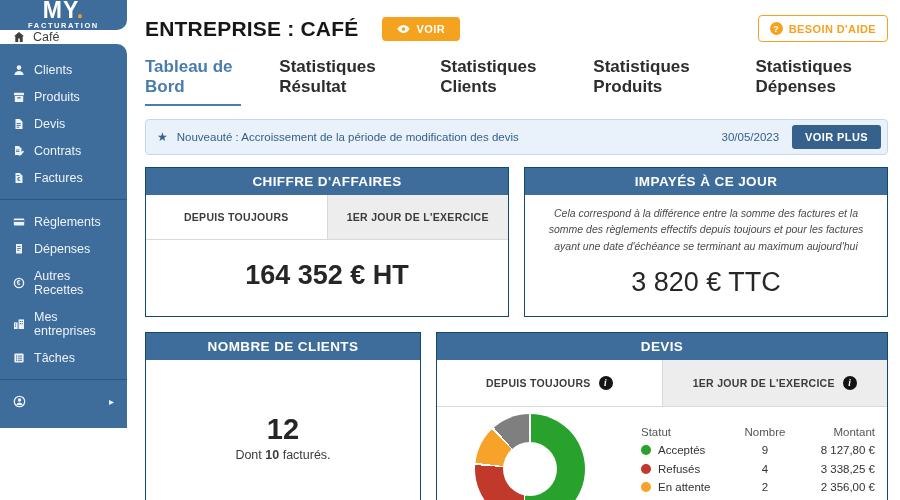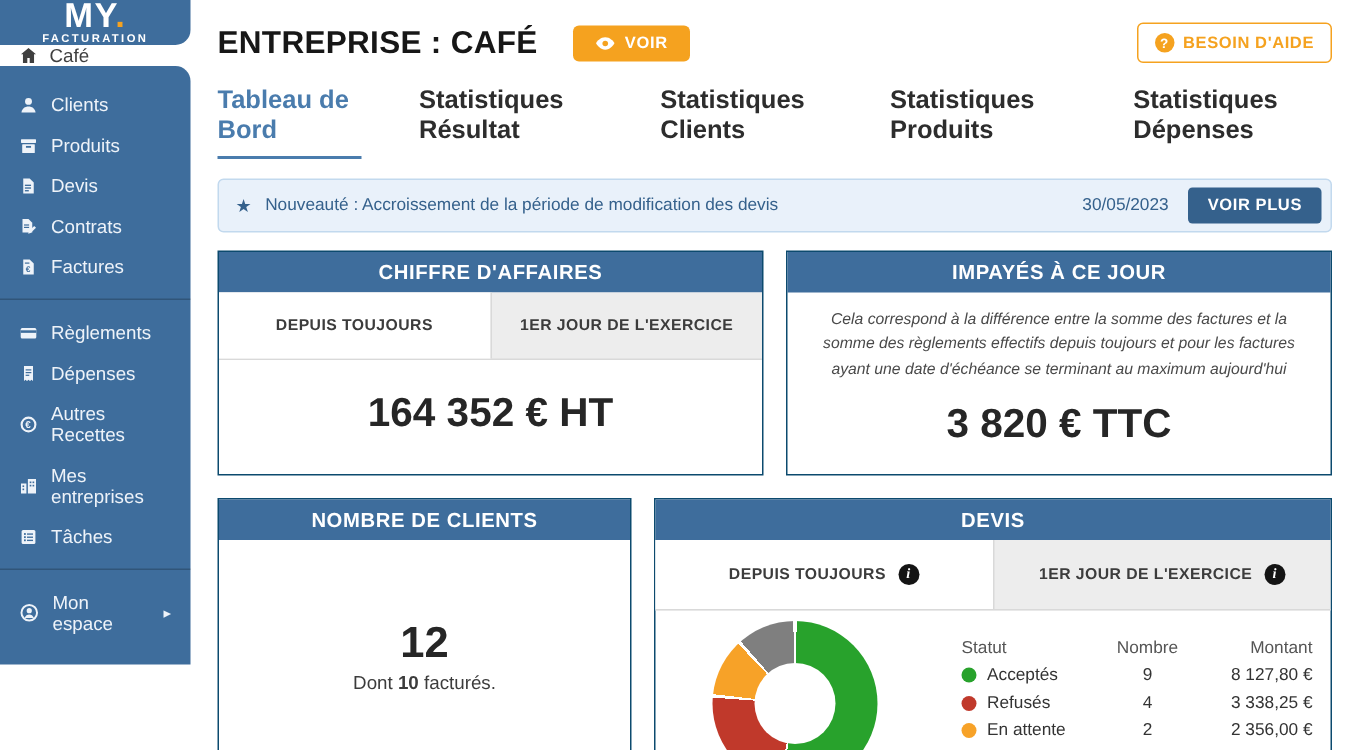--- a/index.html
+++ b/index.html
@@ -67,21 +67,21 @@
             display:flex; align-items:center; justify-content:center; gap:8px; }
   .subtab.active { background:#fff; }
   .subtab + .subtab { border-left:1px solid #d9d9d9; }
   .info-i { display:inline-flex; width:14px; height:14px; border-radius:50%; background:#141414;
             color:#fff; font-size:9.5px; font-weight:bold; align-items:center; justify-content:center;
             font-family:"Liberation Serif", serif; font-style:italic; }
   .big-value { text-align:center; font-size:27px; font-weight:bold; color:#262626;
                padding:18px 0 22px; flex:1; display:flex; align-items:center; justify-content:center; }
   .impayes-desc { font-style:italic; font-size:10.5px; color:#4a4a4a; text-align:center;
                   line-height:1.55; padding:10px 18px 0; }
-  .impayes-value { text-align:center; font-size:27px; font-weight:bold; color:#262626;
+  .impayes-value { text-align:center; font-size:27px; font-weight:normal; color:#262626;
                    padding:13px 0 18px; }
   .clients-body { height:155px; display:flex; flex-direction:column; align-items:center;
                   justify-content:center; }
   .clients-count { font-size:29px; font-weight:bold; color:#262626; }
   .clients-sub { font-size:12.5px; color:#3c3c3c; margin-top:2px; }
   .clients-sub b { font-weight:bold; }
 
   .devis-body { display:flex; align-items:center; height:124px; padding:6px 12px; }
   .donut { width:110px; height:110px; border-radius:50%; position:relative; margin-left:26px; }
   .donut::after { content:""; position:absolute; inset:28px; background:#fff; border-radius:50%; }
@@ -220,21 +220,20 @@
       </div>
 
       <div class="divider"></div>
 
       <div class="menu-item">
         <svg width="13" height="13" viewBox="0 0 12 12">
             <circle cx="6" cy="6" r="4.8" fill="none" stroke="currentColor" stroke-width="1.2"></circle>
             <circle cx="6" cy="4.7" r="1.6" fill="currentColor"></circle>
             <path d="M3.1 9.2c.6-1.5 1.7-2.2 2.9-2.2s2.3.7 2.9 2.2" fill="currentColor"></path>
           </svg>
-        <span>Mon espace</span>
         <span class="caret">▸</span>
       </div>
       <div class="menu-bottom-pad"></div>
     </div>
   </nav>
 
   <main class="main">
 
     <div class="topbar">
       <h1 class="page-title">ENTREPRISE : CAFÉ</h1>

